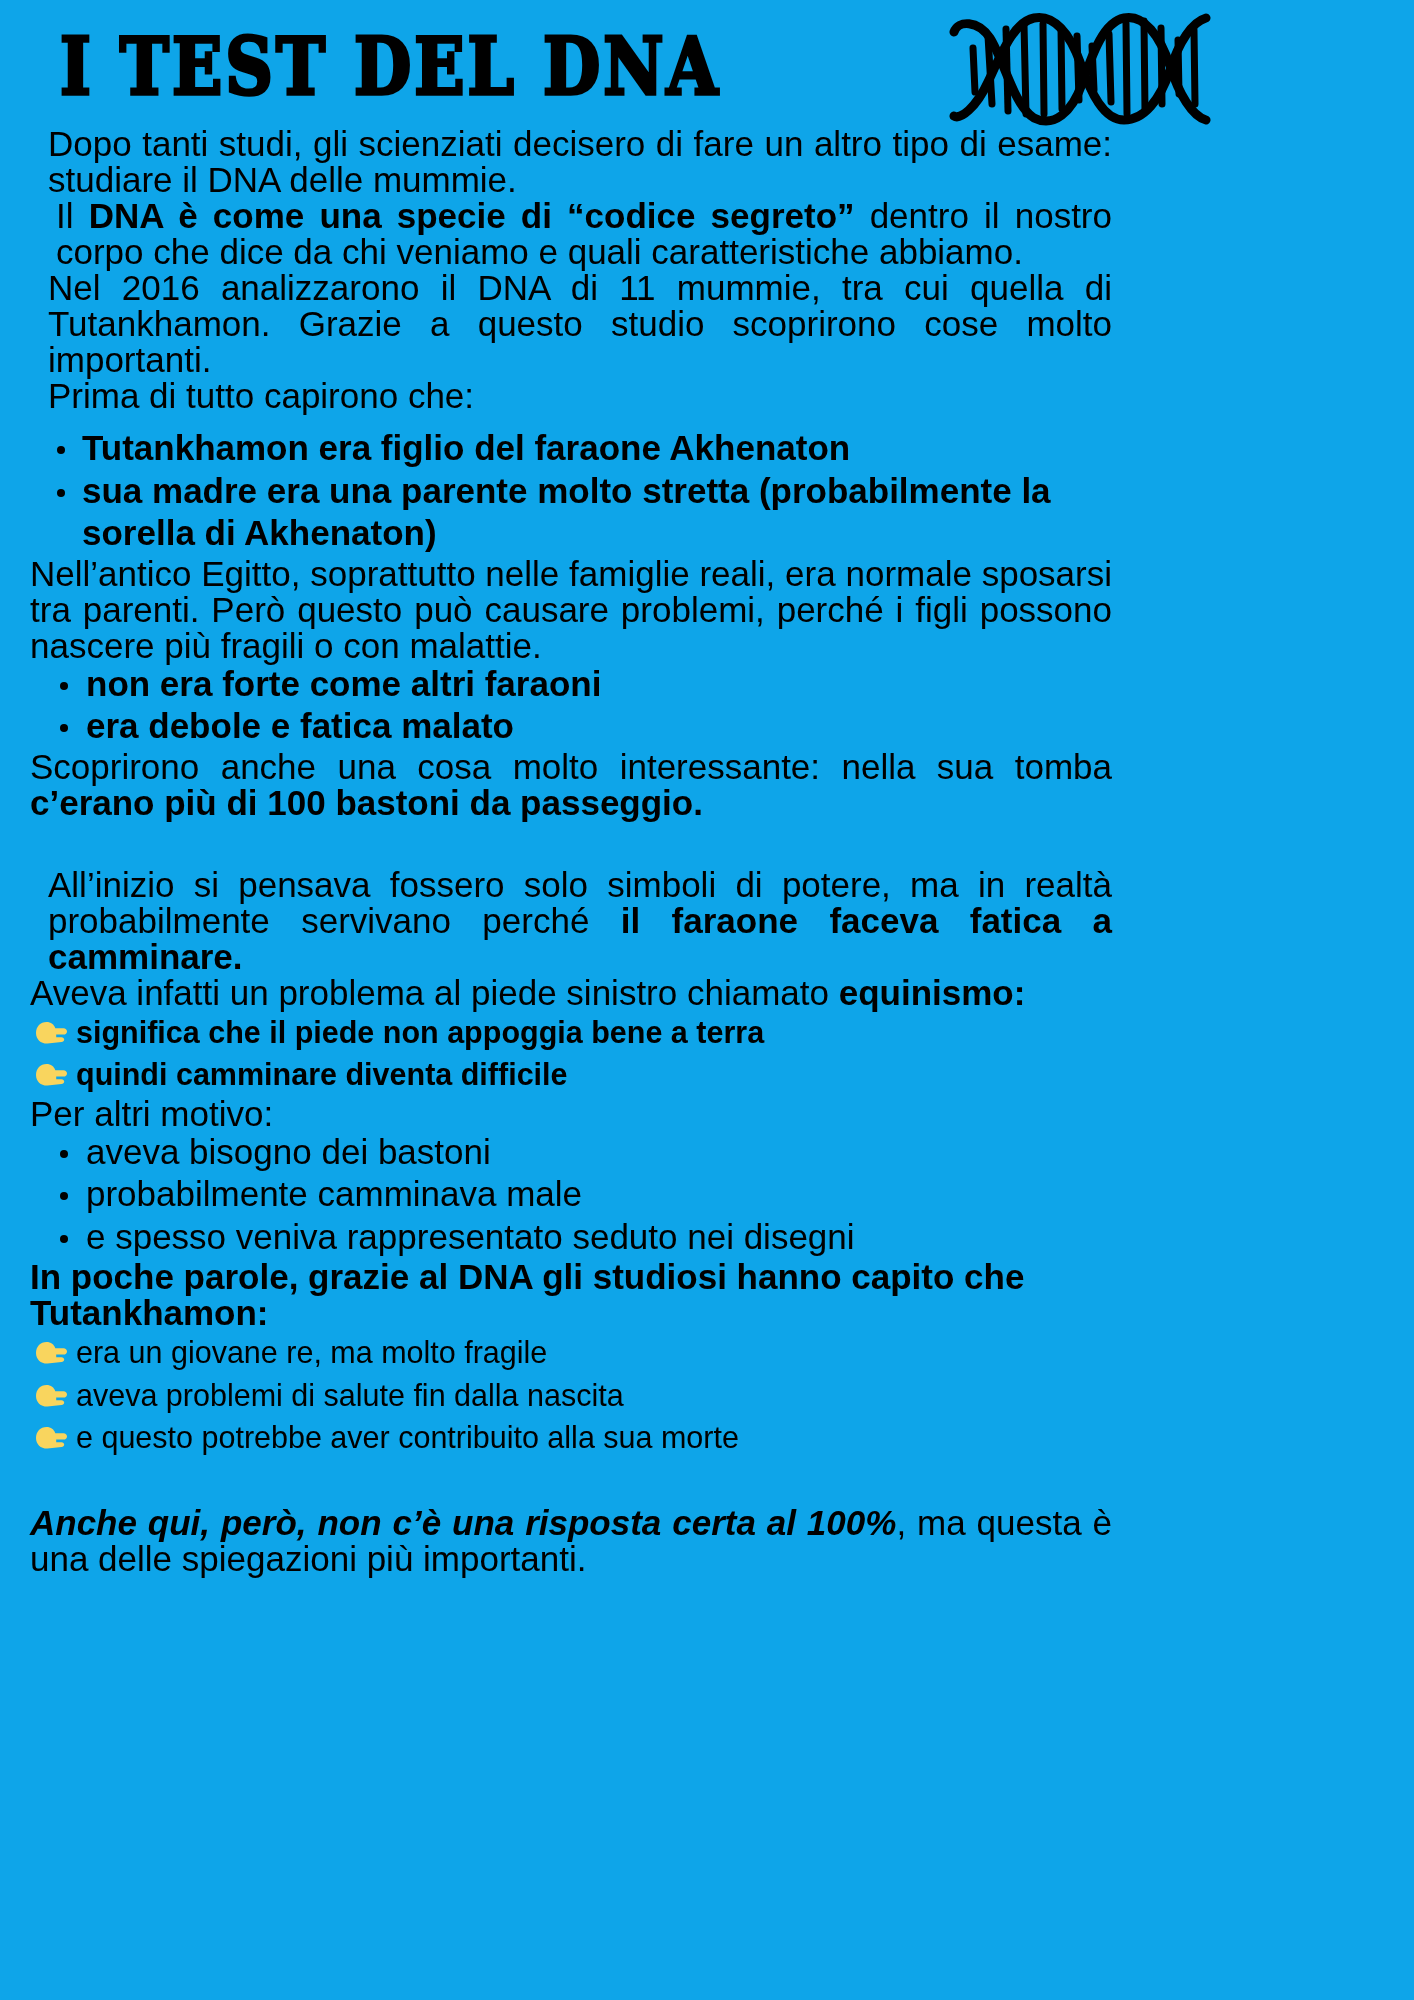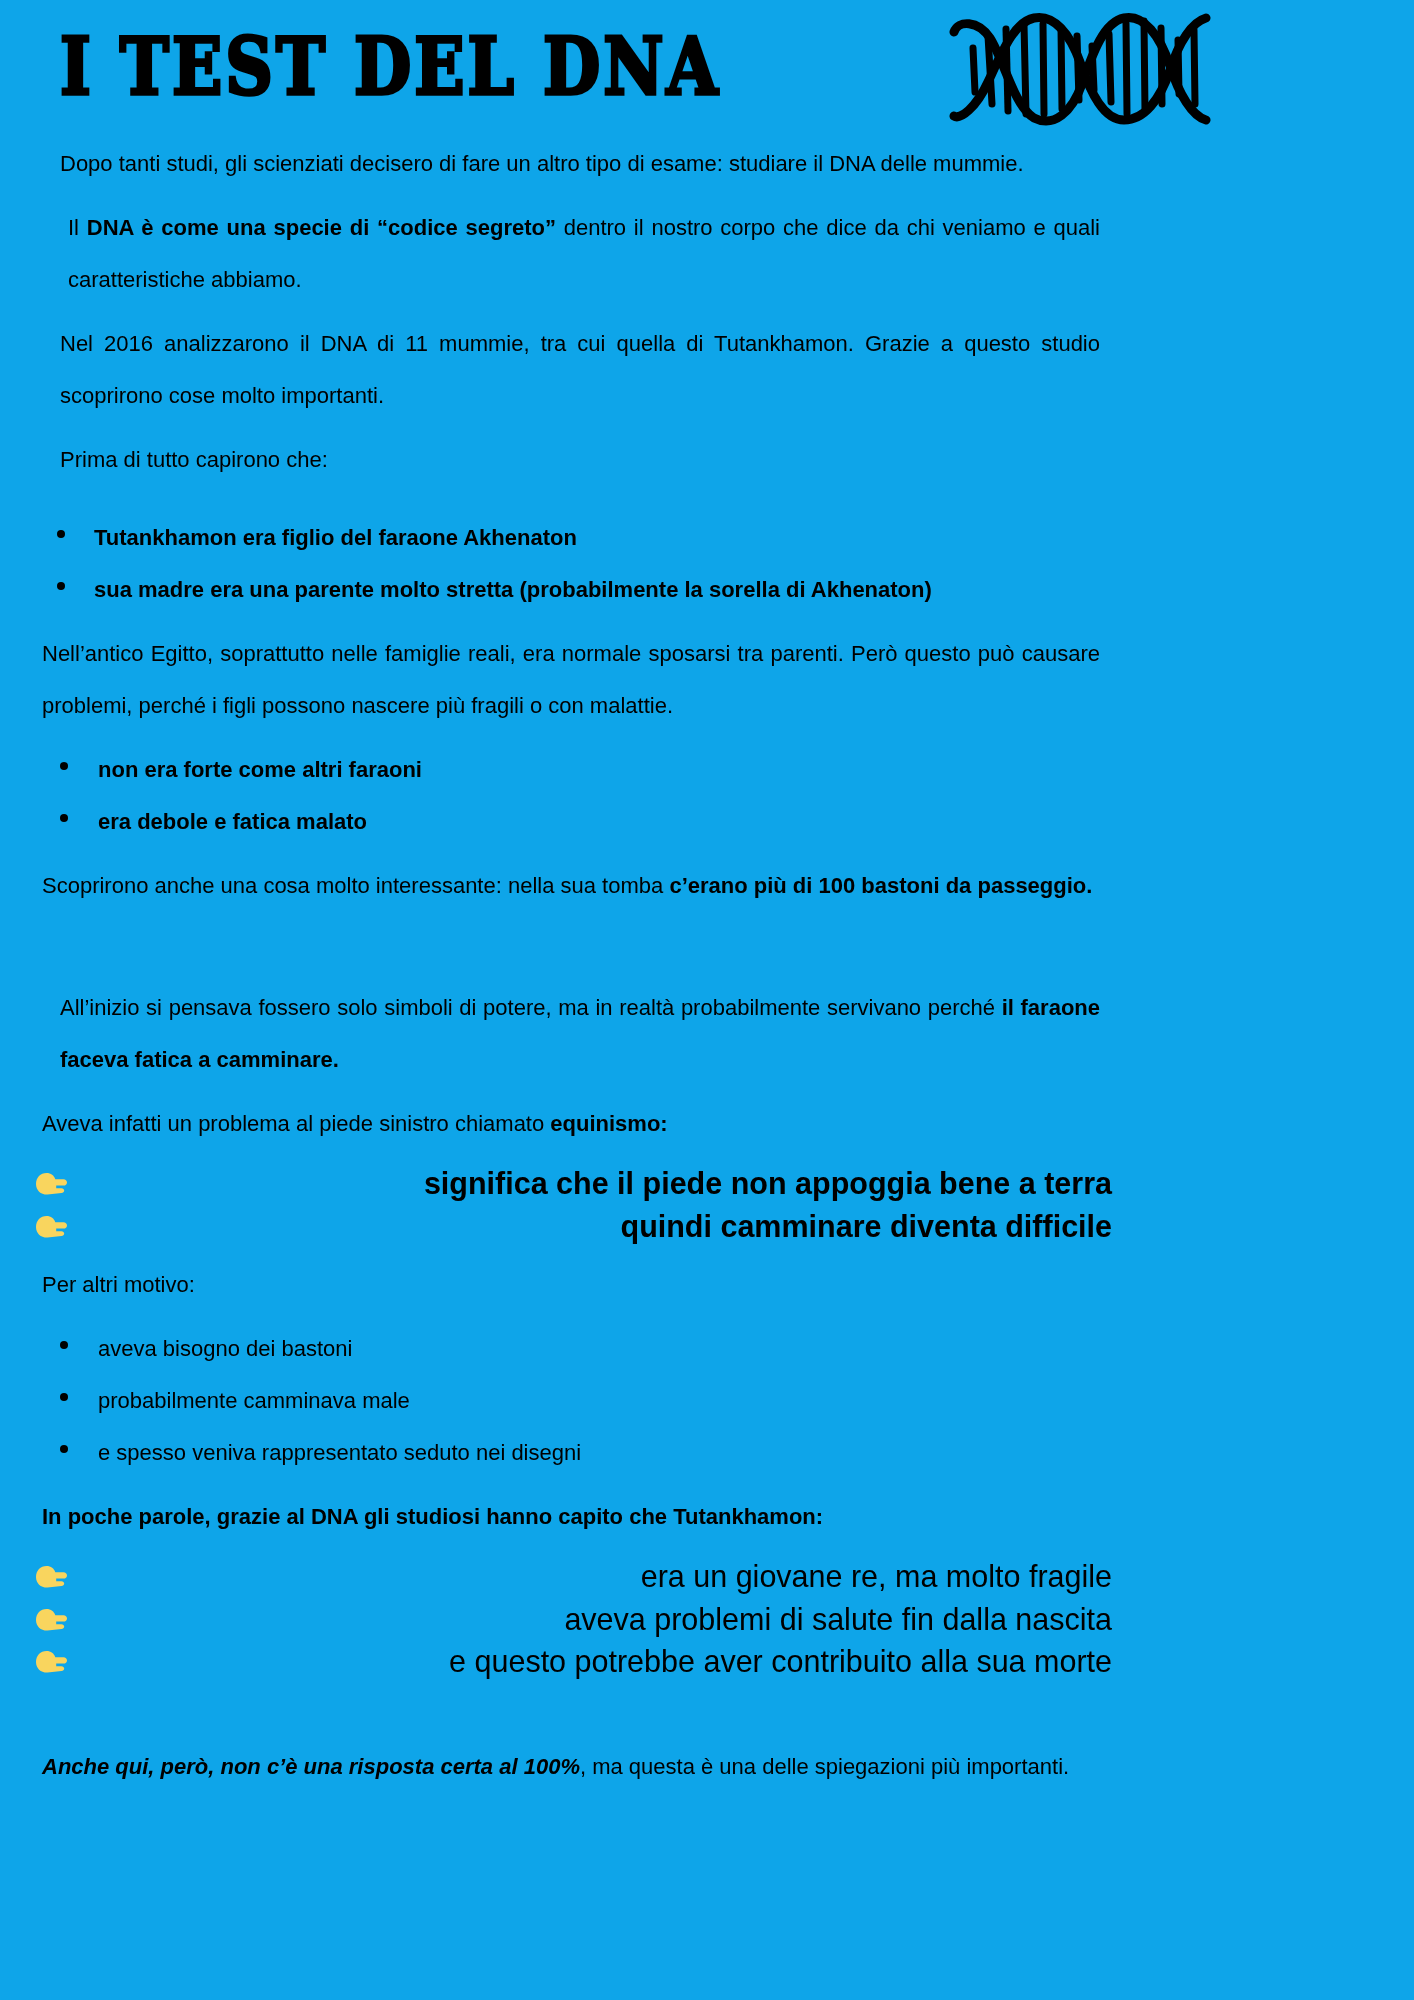--- a/index.html
+++ b/index.html
@@ -51,23 +51,23 @@
 
   
   .body-area {
     position: absolute;
     left: 30px;
     top: 126px;
     width: 1082px;
   }
 
   p.para, .li-text {
-    margin: 12px;
-    font-size: 22px;
-    line-height: 52px;
+    margin: 0;
+    font-size: 35px;
+    line-height: 36px;
     color: #000;
     -webkit-font-smoothing: antialiased;
   }
   p.para {
     text-align: justify;
     text-justify: inter-word;
   }
   p.para.last-left { text-align: left; }
 
   .indent-1 { padding-left: 18px; }
@@ -101,21 +101,20 @@
 
   ul.bullets.tight li { padding-left: 56px; }
   ul.bullets.tight li .dot { left: 30px; }
 
   
   .hand-line {
     position: relative;
     padding-left: 46px;
     font-size: 30.5px;
     line-height: 42.5px;
-    text-align: right;
   }
   .hand-line.bold { font-weight: 700; }
   .hand-icon {
     position: absolute;
     left: 4px;
     top: 9px;
     width: 34px;
     height: 26px;
   }
   .hand-icon svg { display: block; width: 100%; height: 100%; }

